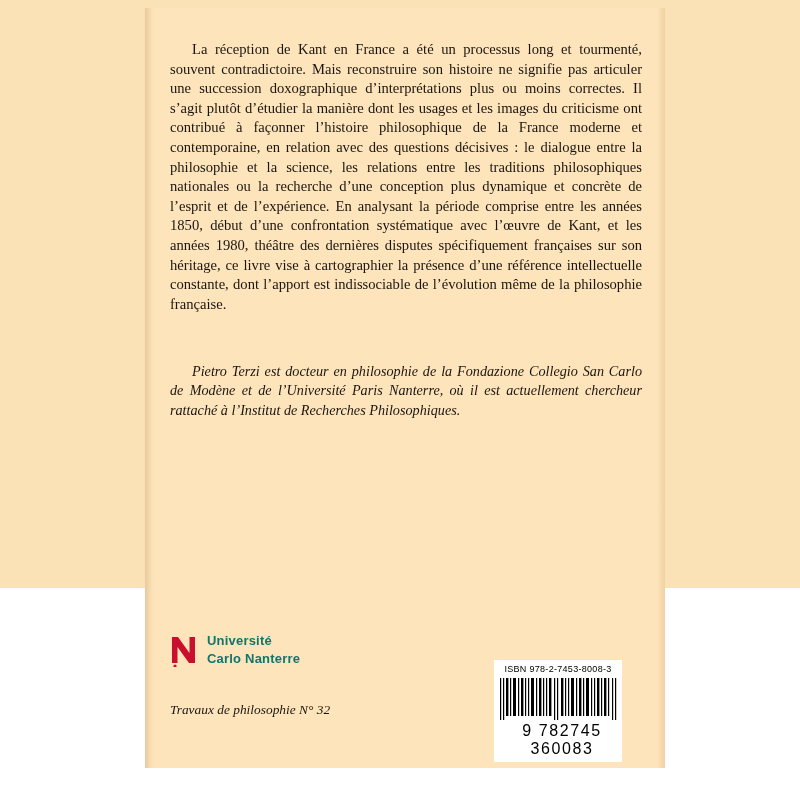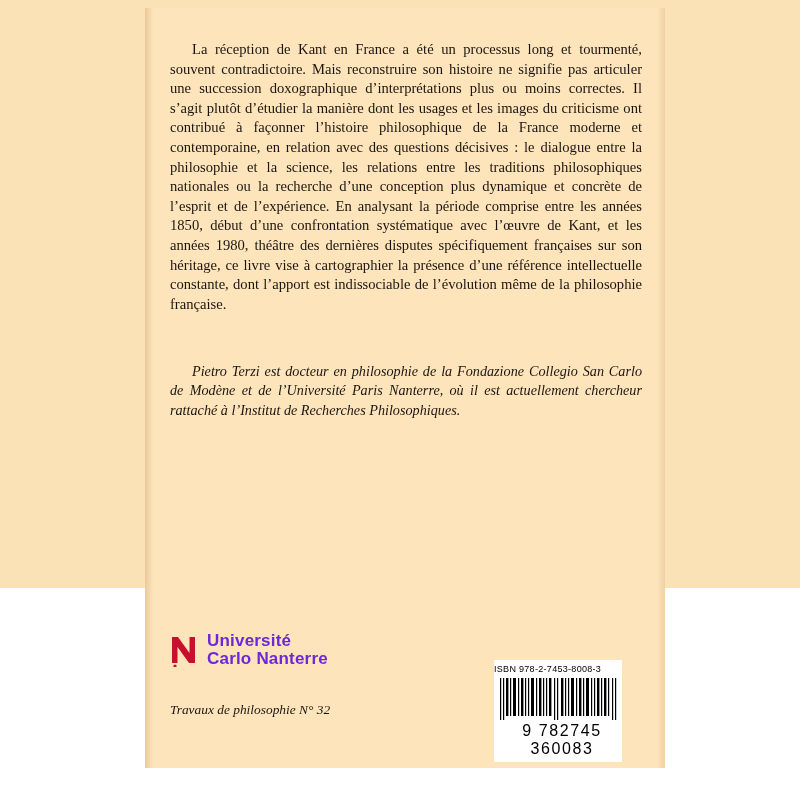--- a/index.html
+++ b/index.html
@@ -79,24 +79,24 @@
     gap: 9px;
   }
   .logo-mark {
     width: 28px;
     height: 34px;
     position: relative;
     flex: 0 0 auto;
   }
   .logo-text {
     font-family: "Liberation Sans", sans-serif;
-    font-size: 17px;
+    font-size: 13px;
     line-height: 18px;
     font-weight: bold;
-    color: #6d28d9;
+    color: #0f766e;
     letter-spacing: 0.2px;
   }
   .logo-text .l2 { display: block; }
   .series {
     position: absolute;
     left: 170px;
     top: 702px;
     font-family: "Liberation Serif", serif;
     font-style: italic;
     font-size: 13.4px;
@@ -108,20 +108,21 @@
     left: 494px;
     top: 660px;
     width: 128px;
     background: #ffffff;
     padding: 0;
   }
   .isbn-line {
     font-family: "Liberation Sans", sans-serif;
     font-size: 9px;
     color: #000;
+    text-align: center;
     padding: 4px 0 2px 0;
     letter-spacing: 0.3px;
   }
   .barcode {
     width: 128px;
     height: 46px;
     display: block;
   }
   .barcode-digits {
     font-family: "Liberation Sans", sans-serif;

